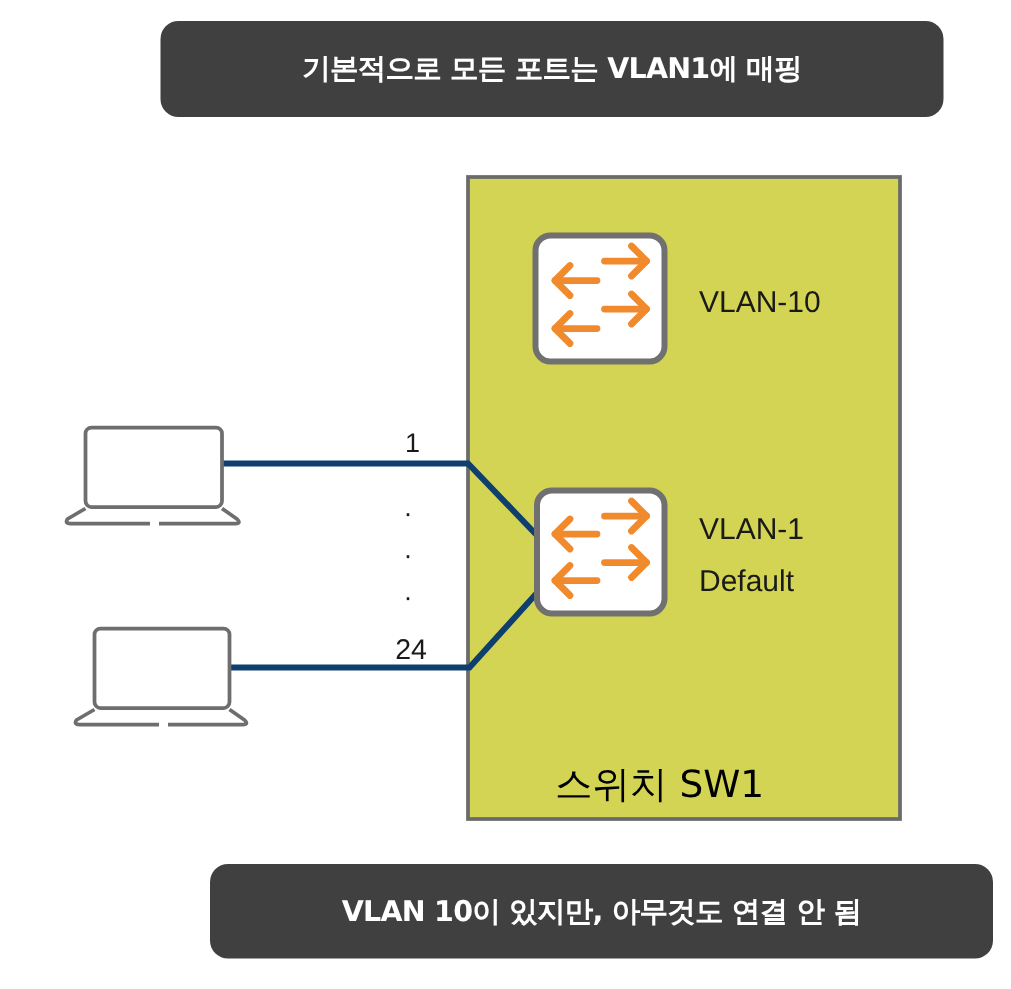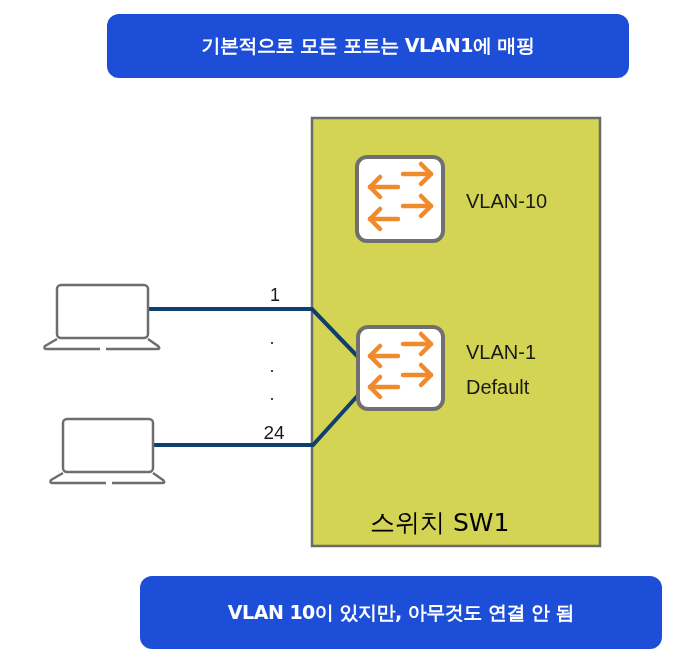--- a/index.html
+++ b/index.html
@@ -1,23 +1,23 @@
 <!DOCTYPE html>
 <html><head>
 <meta charset="utf-8">
 <style>
   html, body { margin: 0; padding: 0; background: #ffffff; }
   body { width: 674px; height: 659px; position: relative; overflow: hidden;
          font-family: "DejaVu Sans", "Liberation Sans", sans-serif; }
-  .banner { position: absolute; background: #1d4ed8; border-radius: 12px;
+  .banner { position: absolute; background: #404040; border-radius: 12px;
             color: #ffffff; display: flex; align-items: center; justify-content: center;
             font-family: "DejaVu Sans", sans-serif; font-weight: bold; font-size: 19px;
             letter-spacing: -0.5px; }
   #banner-top { left: 107px; top: 14px; width: 522px; height: 64px; }
-  #banner-bottom { left: 140px; top: 576px; width: 522px; height: 73px; }
+  #banner-bottom { left: 140px; top: 576px; width: 522px; height: 63px; }
   svg#diagram { position: absolute; left: 0; top: 0; }
   .lbl { font-family: "Liberation Sans", sans-serif; fill: #1a1a1a; }
   .sw-title { font-family: "DejaVu Sans", sans-serif; fill: #000000; }
 </style>
 </head>
 <body>
 
 <div id="banner-top" class="banner">
   <span>기본적으로 모든 포트는 VLAN1에 매핑</span>
 </div>

